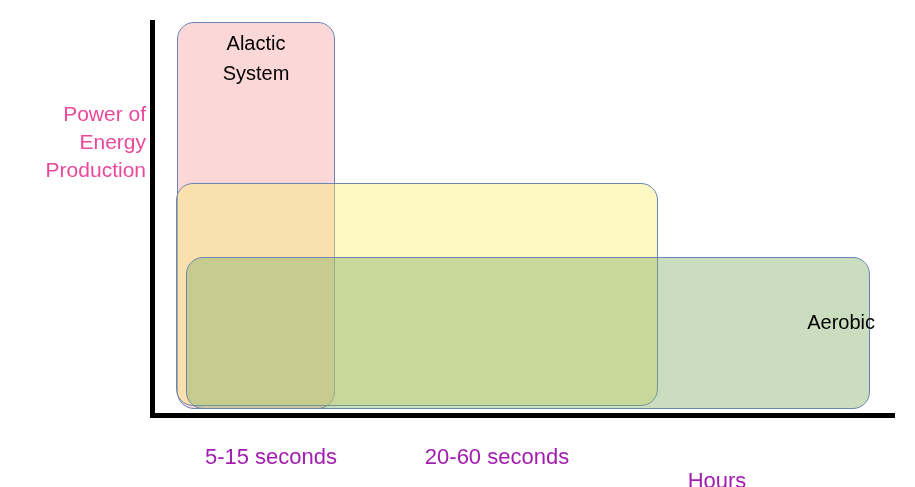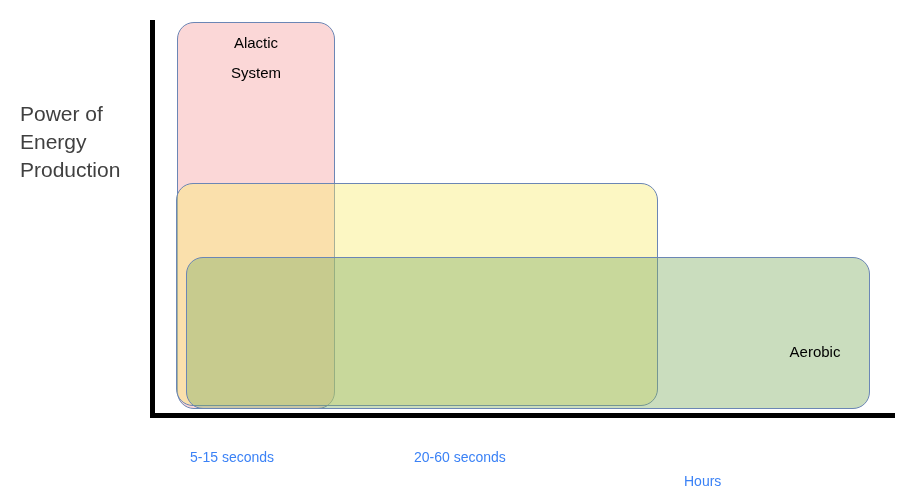--- a/index.html
+++ b/index.html
@@ -33,24 +33,24 @@
     height: 5px;
     background: #000000;
   }
 
   
   .y-caption {
     position: absolute;
     left: 20px;
     top: 100px;
     width: 126px;
-    color: #404040;
+    color: #ec4899;
     font-size: 21px;
     line-height: 28px;
-    text-align: left;
+    text-align: right;
     white-space: pre-line;
   }
 
   
   .zone {
     position: absolute;
     box-sizing: border-box;
     border: 1.6px solid #6b86b5;
     border-radius: 17px;
   }
@@ -72,50 +72,51 @@
     left: 186px;
     top: 257px;
     width: 684px;
     height: 152px;
     background: rgba(128, 175, 101, 0.42);
   }
 
   .zone-label {
     position: absolute;
     color: #000000;
-    font-size: 15px;
+    font-size: 20px;
     line-height: 30px;
     text-align: center;
     white-space: pre-line;
     pointer-events: none;
   }
   .label-alactic {
     left: 196px;
     top: 28px;
     width: 120px;
   }
   .label-anaerobic {
     left: 340px;
     top: 194px;
     width: 160px;
   }
   .label-aerobic {
     left: 755px;
-    top: 337px;
+    top: 307px;
     width: 120px;
+    text-align: right;
   }
 
   
   .x-caption {
     position: absolute;
     top: 444px;
-    color: #3b82f6;
-    font-size: 14px;
+    color: #a21caf;
+    font-size: 22px;
     line-height: 26px;
-    text-align: left;
+    text-align: center;
     white-space: nowrap;
   }
   .x-caption-0 { left: 190px; width: 162px; }
   .x-caption-1 { left: 414px; width: 166px; }
   .x-caption-2 { left: 684px; width: 66px; margin-top: 24px; }
 </style>
 </head>
 <body>
 
 <div id="stage">

